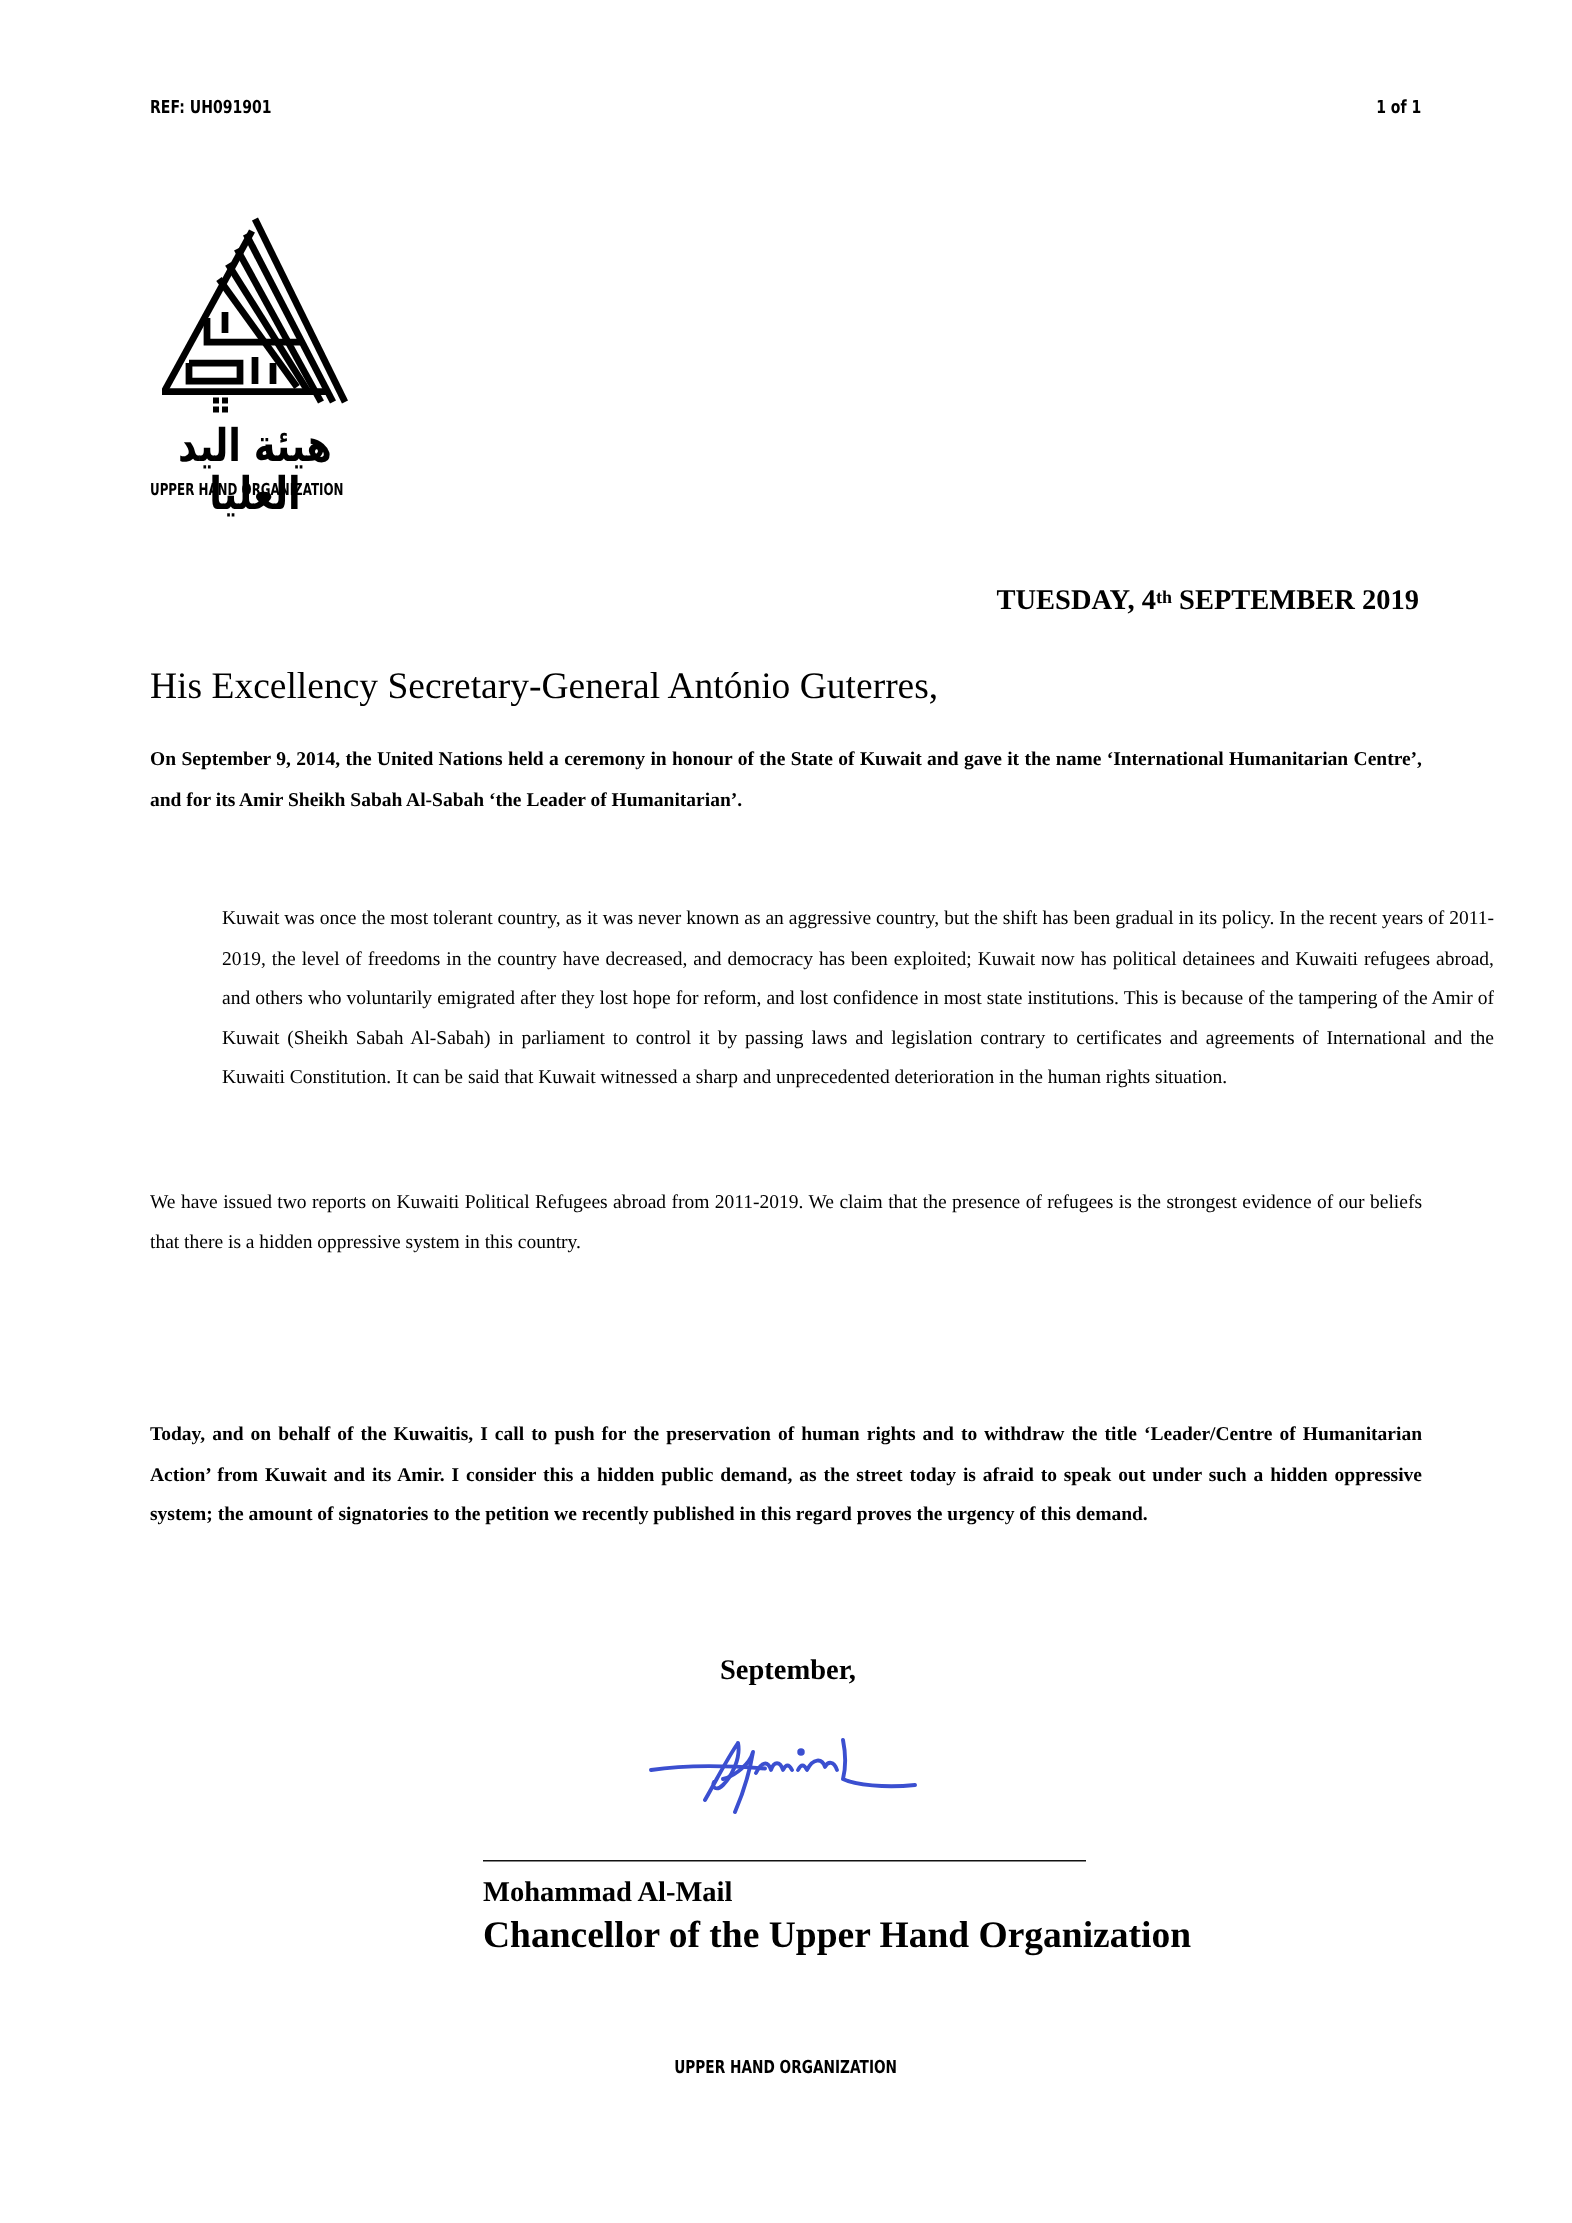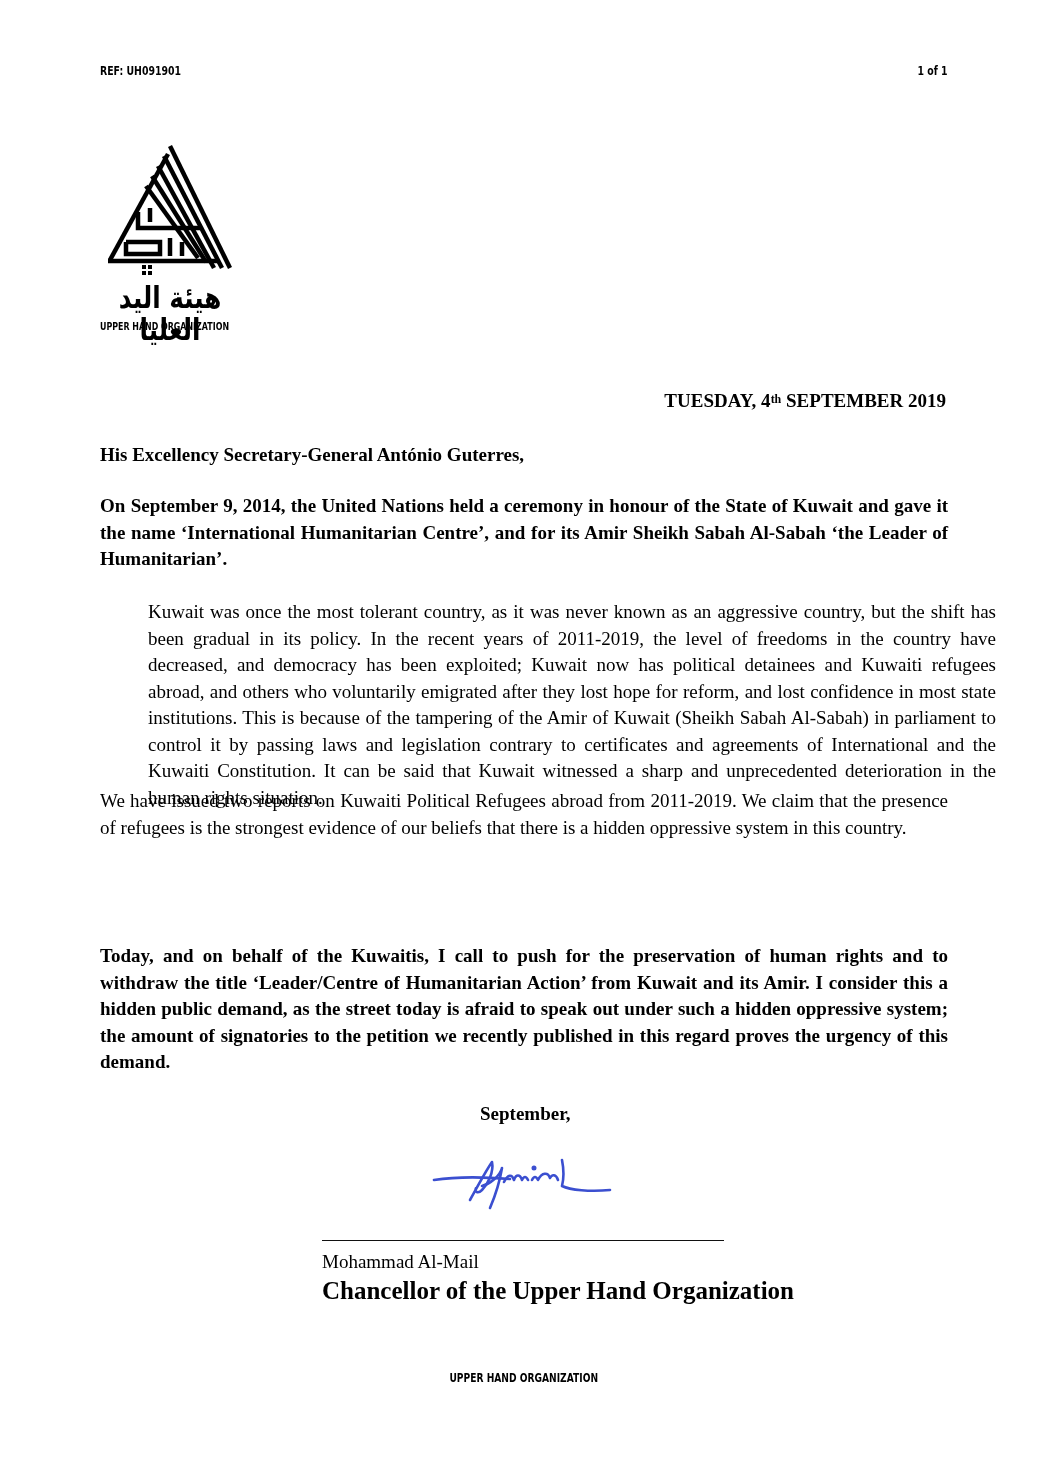--- a/index.html
+++ b/index.html
@@ -77,28 +77,28 @@
     .date sup {
       font-size: 12px;
       vertical-align: 4px;
       line-height: 0;
       margin-top: 36px;
     }
     .salutation {
       position: absolute;
       left: 100px;
       top: 444px;
-      font-size: 19px;
-      font-weight: bold;
+      font-size: 25px;
+      font-weight: normal;
     }
     .para {
       position: absolute;
       left: 100px;
       width: 848px;
-      font-size: 19px;
+      font-size: 13px;
       line-height: 26.5px;
       text-align: justify;
       margin: 0;
     }
     .para.bold { font-weight: bold; }
     .p1 { top: 493px; }
     .p2 { top: 599px; margin-left: 48px; }
     .p3 { top: 788px; }
     .p4 { top: 943px; }
     .closing {
@@ -120,21 +120,21 @@
       left: 322px;
       top: 1240px;
       width: 402px;
       border-top: 1.5px solid #111;
     }
     .signer-name {
       position: absolute;
       left: 322px;
       top: 1251px;
       font-size: 19px;
-      font-weight: normal;
+      font-weight: bold;
     }
     .signer-title {
       position: absolute;
       left: 322px;
       top: 1277px;
       font-size: 25px;
       font-weight: bold;
     }
     .footer {
       position: absolute;

